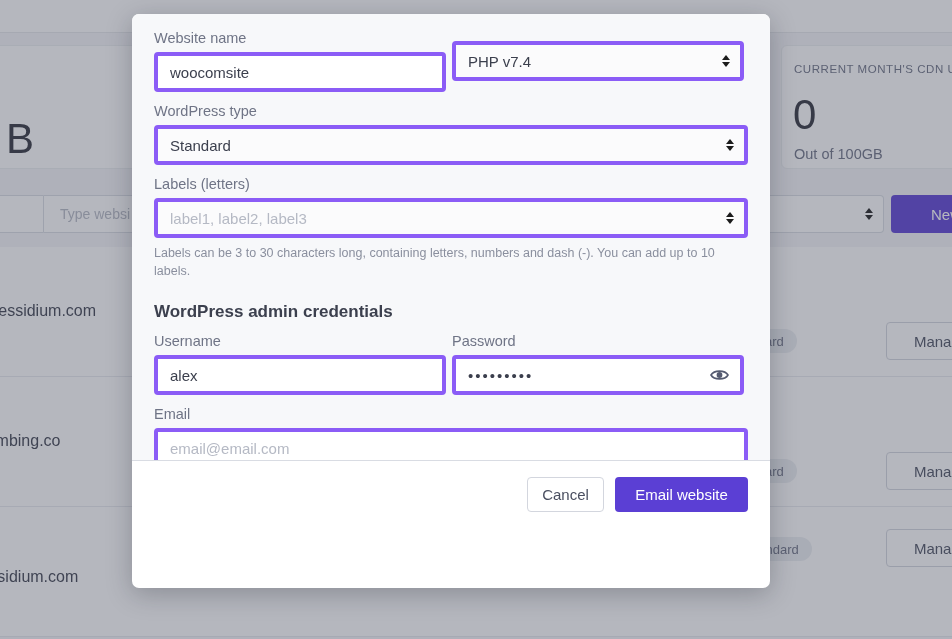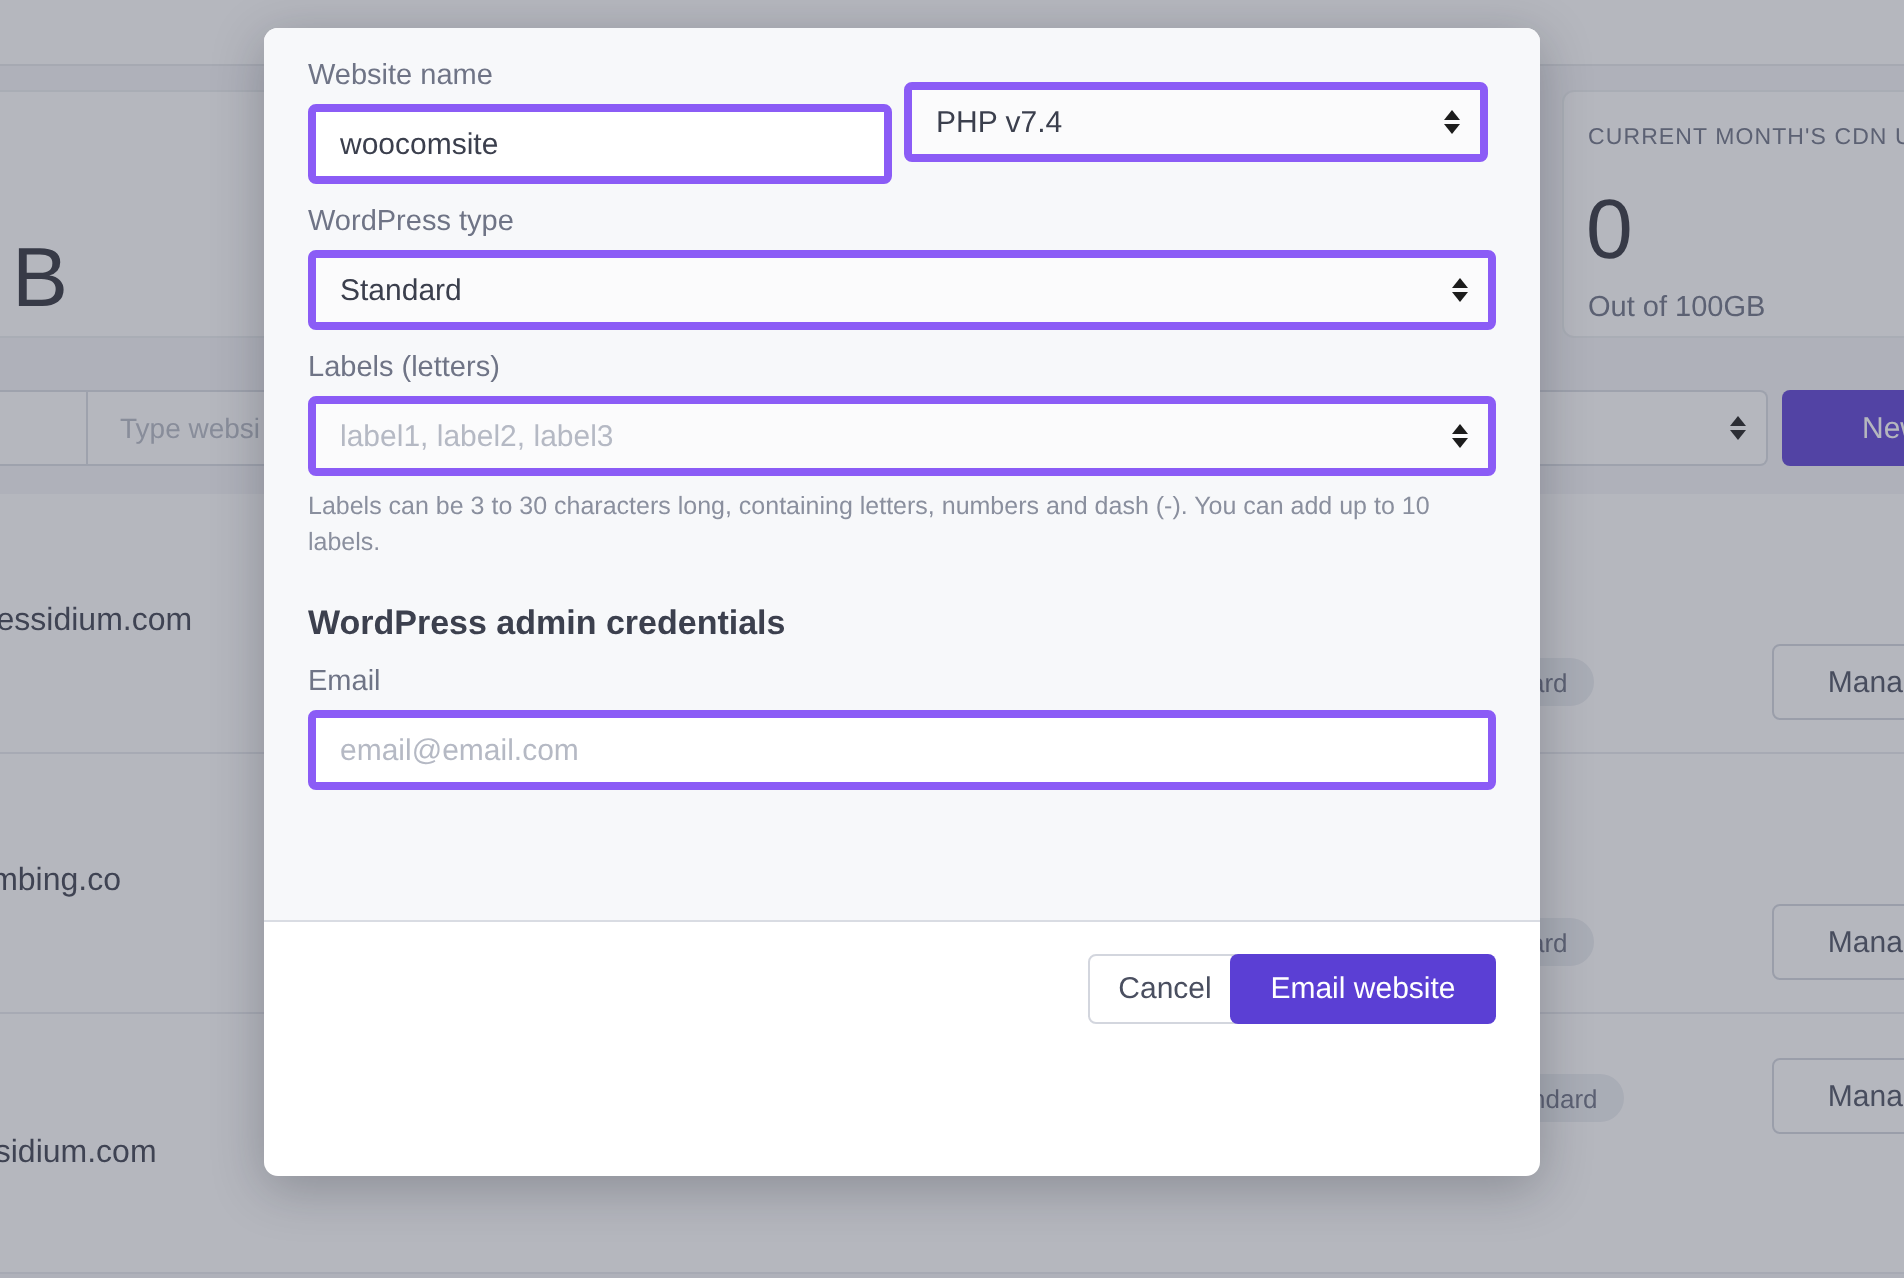--- a/index.html
+++ b/index.html
@@ -159,21 +159,21 @@
   #modal-footer {
     position: relative; height: 66px; background: #ffffff;
     border-top: 1px solid #d9dce3;
   }
   .btn {
     position: absolute; top: 16px; height: 35px; border-radius: 4px;
     display: flex; align-items: center; justify-content: center;
     font-size: 15px;
   }
   #btn-cancel {
-    right: 149px; width: 77px; background: #ffffff;
+    right: 166px; width: 77px; background: #ffffff;
     border: 1px solid #d3d6de; color: #4a4f60;
   }
   #btn-create {
     right: 22px; width: 133px; background: #5b3fd4; color: #ffffff;
   }
 </style>
 </head>
 <body>
 
 <div id="backdrop-page">
@@ -283,20 +283,40 @@
         <span class="stepper">
             <i class="up"></i>
             <i class="dn"></i>
           </span>
       </div>
       <div id="labels-help">Labels can be 3 to 30 characters long, containing letters, numbers and dash (-). You can add up to 10 labels.</div>
     </div>
 
     <div id="section-title">WordPress admin credentials</div>
 
+    <div class="row2 grp">
+      <div class="col">
+        <label class="fld-label">Username</label>
+        <div class="fld">
+          <span>alex</span>
+        </div>
+      </div>
+      <div class="col">
+        <label class="fld-label">Password</label>
+        <div class="fld">
+          <span id="pw-dots">•••••••••</span>
+          <span id="pw-eye">
+            <svg width="19" height="14" viewBox="0 0 19 14">
+              <path d="M1 7 C4 1.8, 15 1.8, 18 7 C15 12.2, 4 12.2, 1 7 Z" fill="none" stroke="#545a70" stroke-width="1.6"></path>
+              <circle cx="9.5" cy="7" r="2.9" fill="#545a70"></circle>
+            </svg>
+          </span>
+        </div>
+      </div>
+    </div>
 
     <div>
       <label class="fld-label">Email</label>
       <div class="fld full">
         <span class="ph">email@email.com</span>
       </div>
     </div>
   </div>
 
   <div id="modal-footer">

